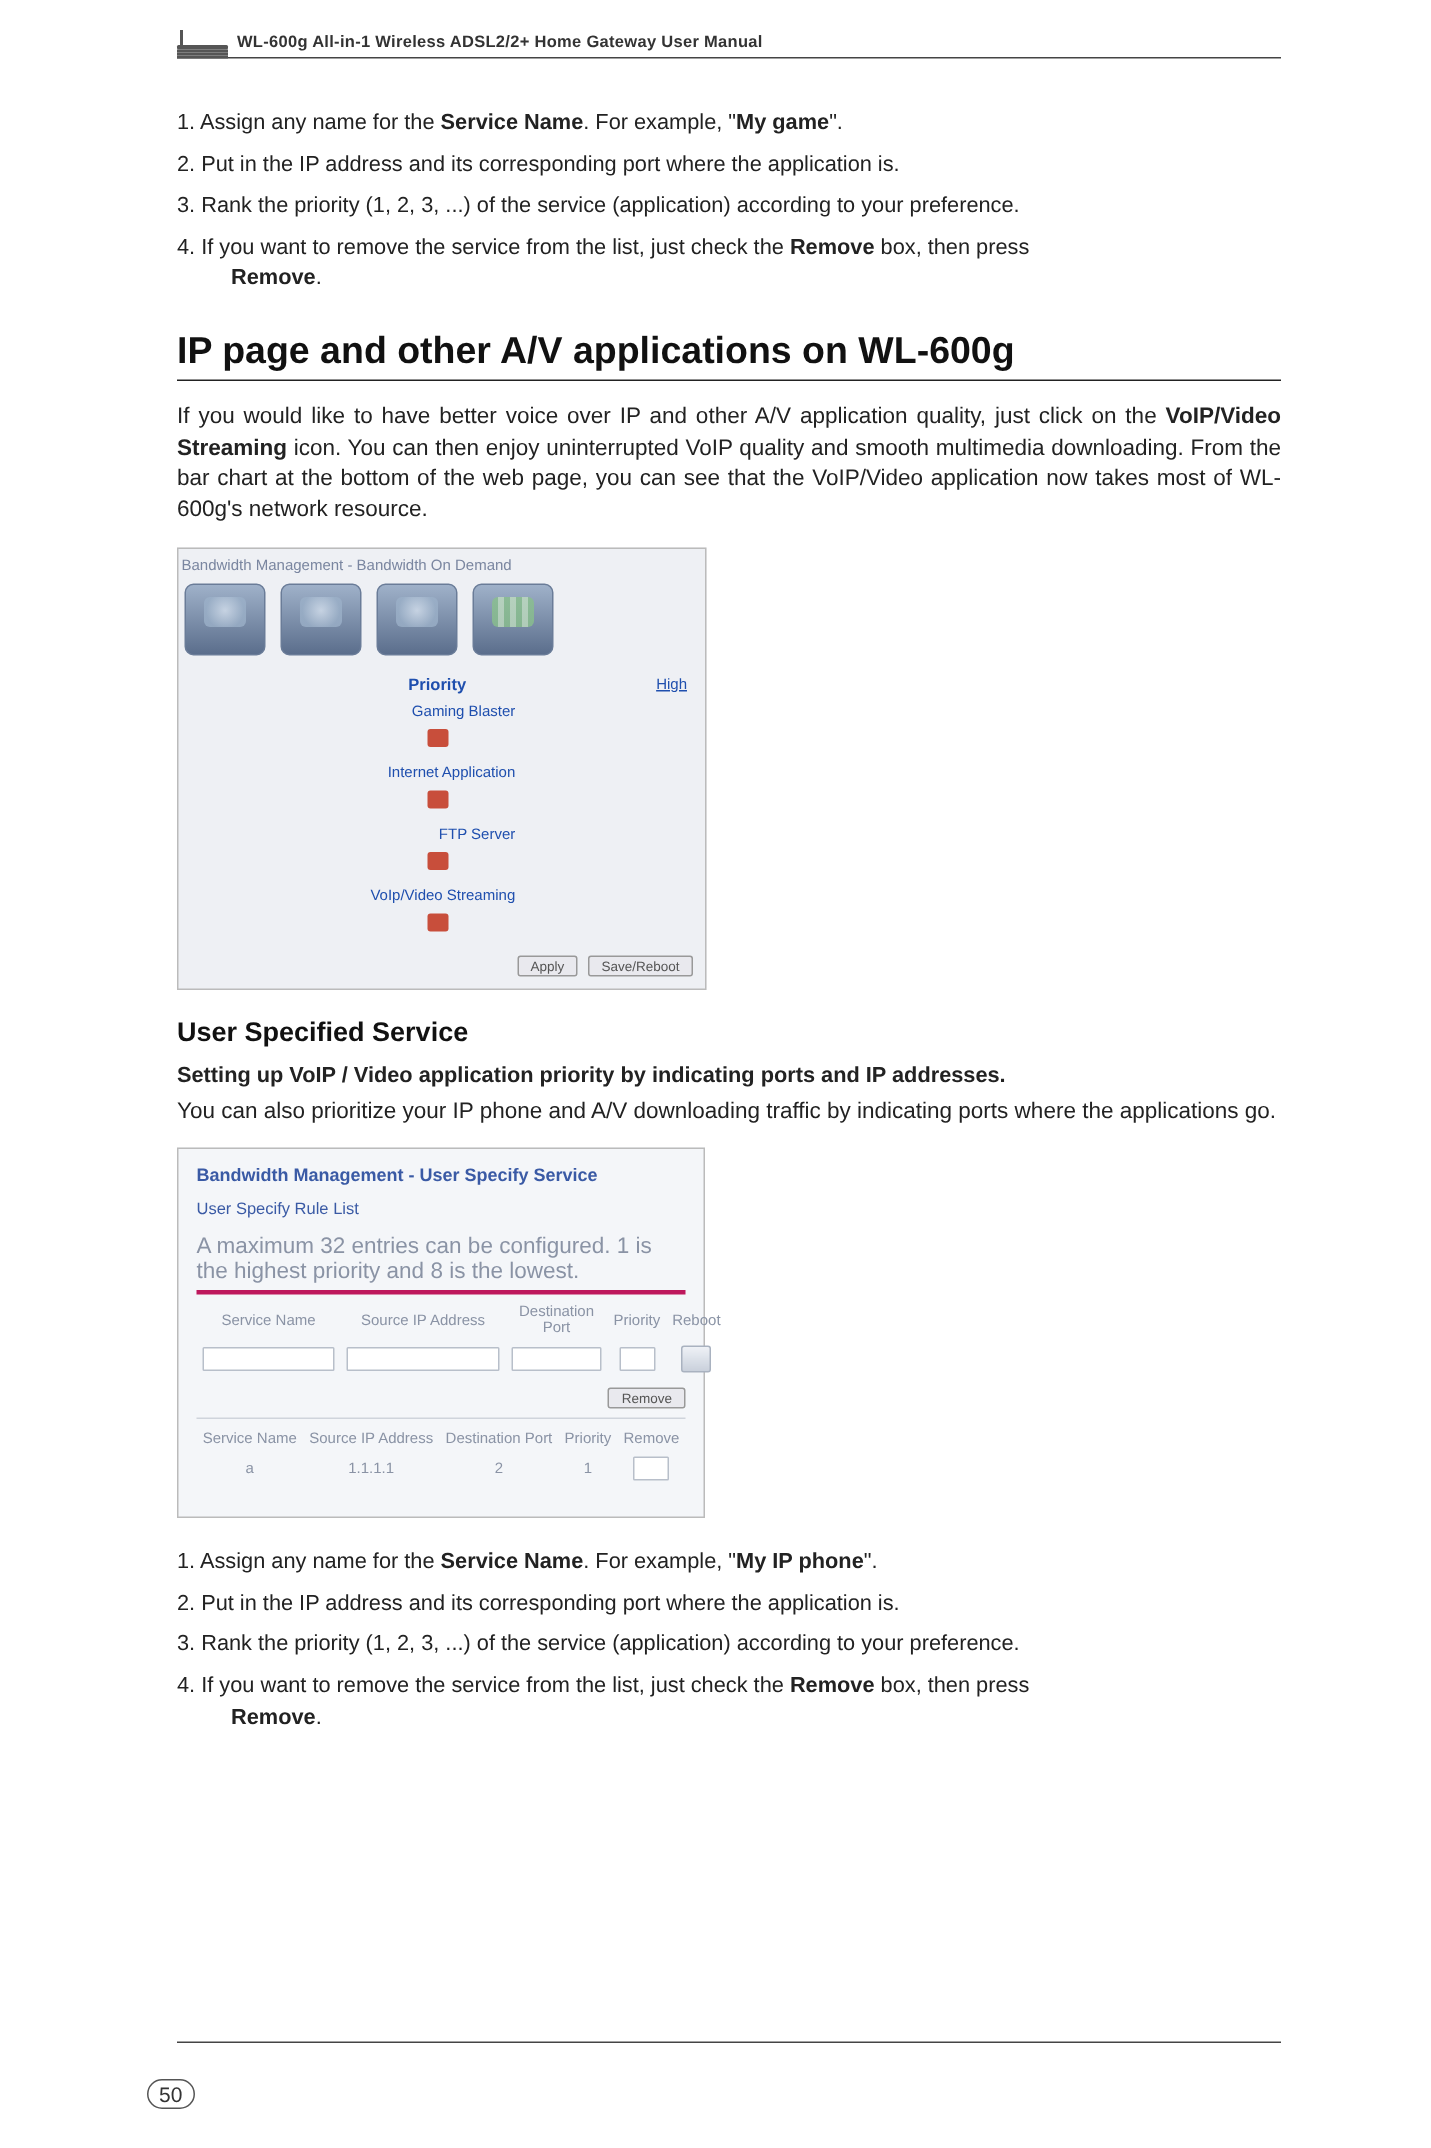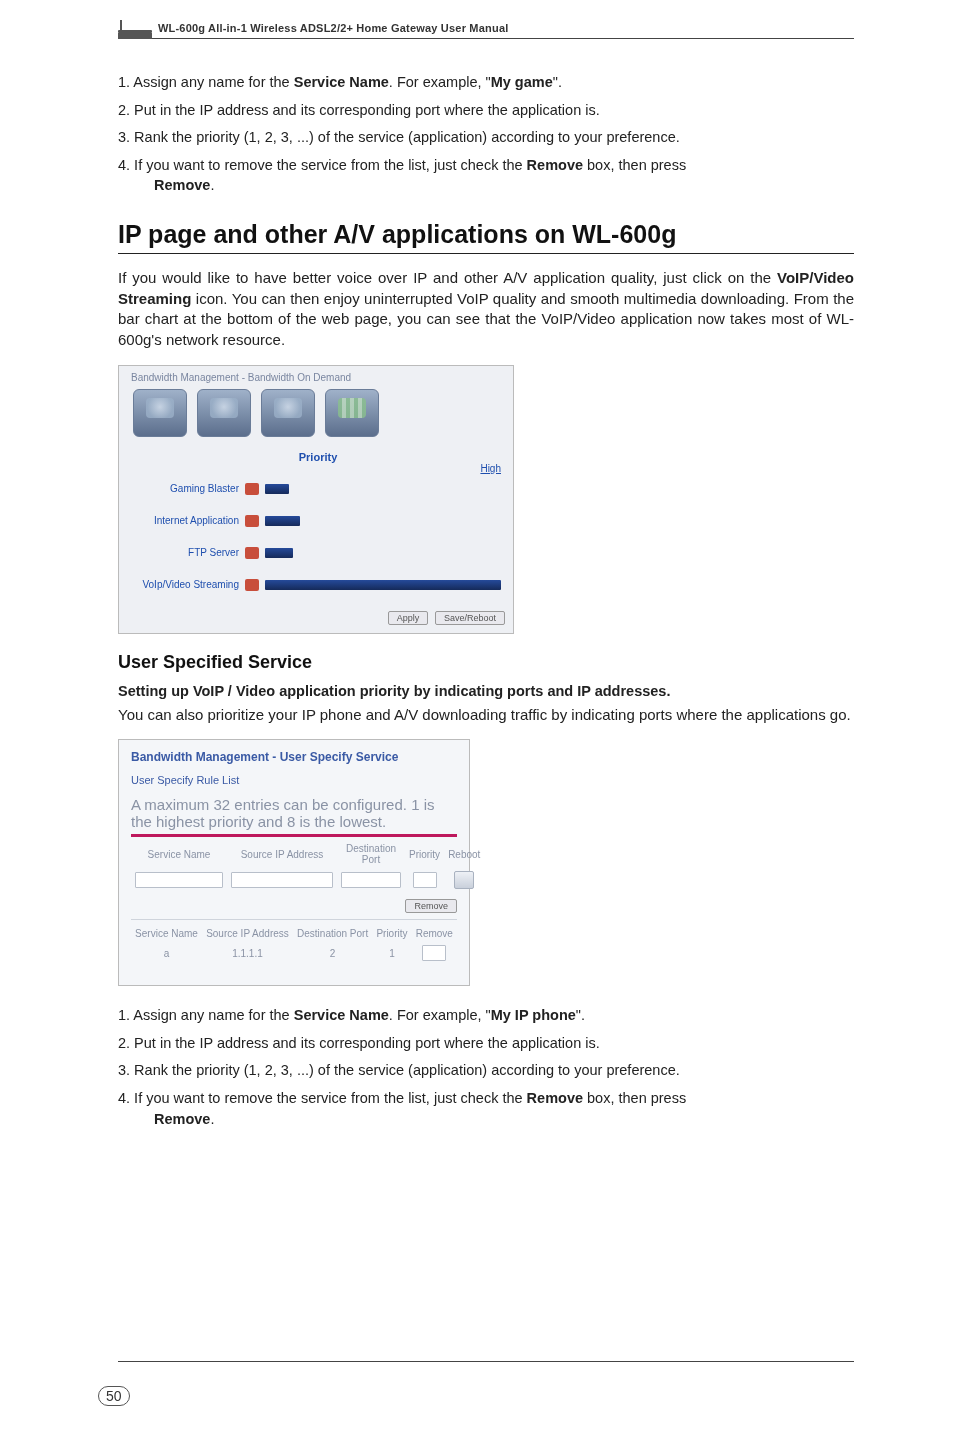--- a/index.html
+++ b/index.html
@@ -94,22 +94,22 @@
     text-align: justify;
     margin: 0 0 14px 0;
   }
   .fig {
     display: block;
     margin: 10px 0 18px 0;
   }
   .fig-box {
     border: 1px solid #bbb;
     background: #eef0f4;
-    width: 396px;
-    padding: 6px 8px 8px 12px;
+    width: 353px;
+    padding: 6px 8px 8px 2px;
     box-sizing: border-box;
     color: #79849b;
     font-size: 10px;
   }
   .fig-box .fig-title {
     color: #7a86a0;
     font-size: 10px;
     margin-bottom: 6px;
   }
   .icon-row {
@@ -141,30 +141,31 @@
   }
   .pr-head {
     text-align: center;
     color: #1f4fae;
     font-size: 11px;
     font-weight: bold;
     margin-bottom: 6px;
   }
   .pr-right {
     position: absolute;
-    right: 4px; top: 12px;
+    right: 4px; top: 0;
     color: #1f4fae;
     font-size: 10px;
     text-decoration: underline;
   }
   .bar-row {
     display: flex;
     align-items: center;
-    margin: 20px 0;
+    margin: 6px 0;
     gap: 6px;
+    flex-direction: column;
   }
   .bar-label {
     width: 104px;
     text-align: right;
     color: #1f4fae;
     font-size: 10px;
     white-space: nowrap;
   }
   .bar-icon {
     width: 14px; height: 12px;

